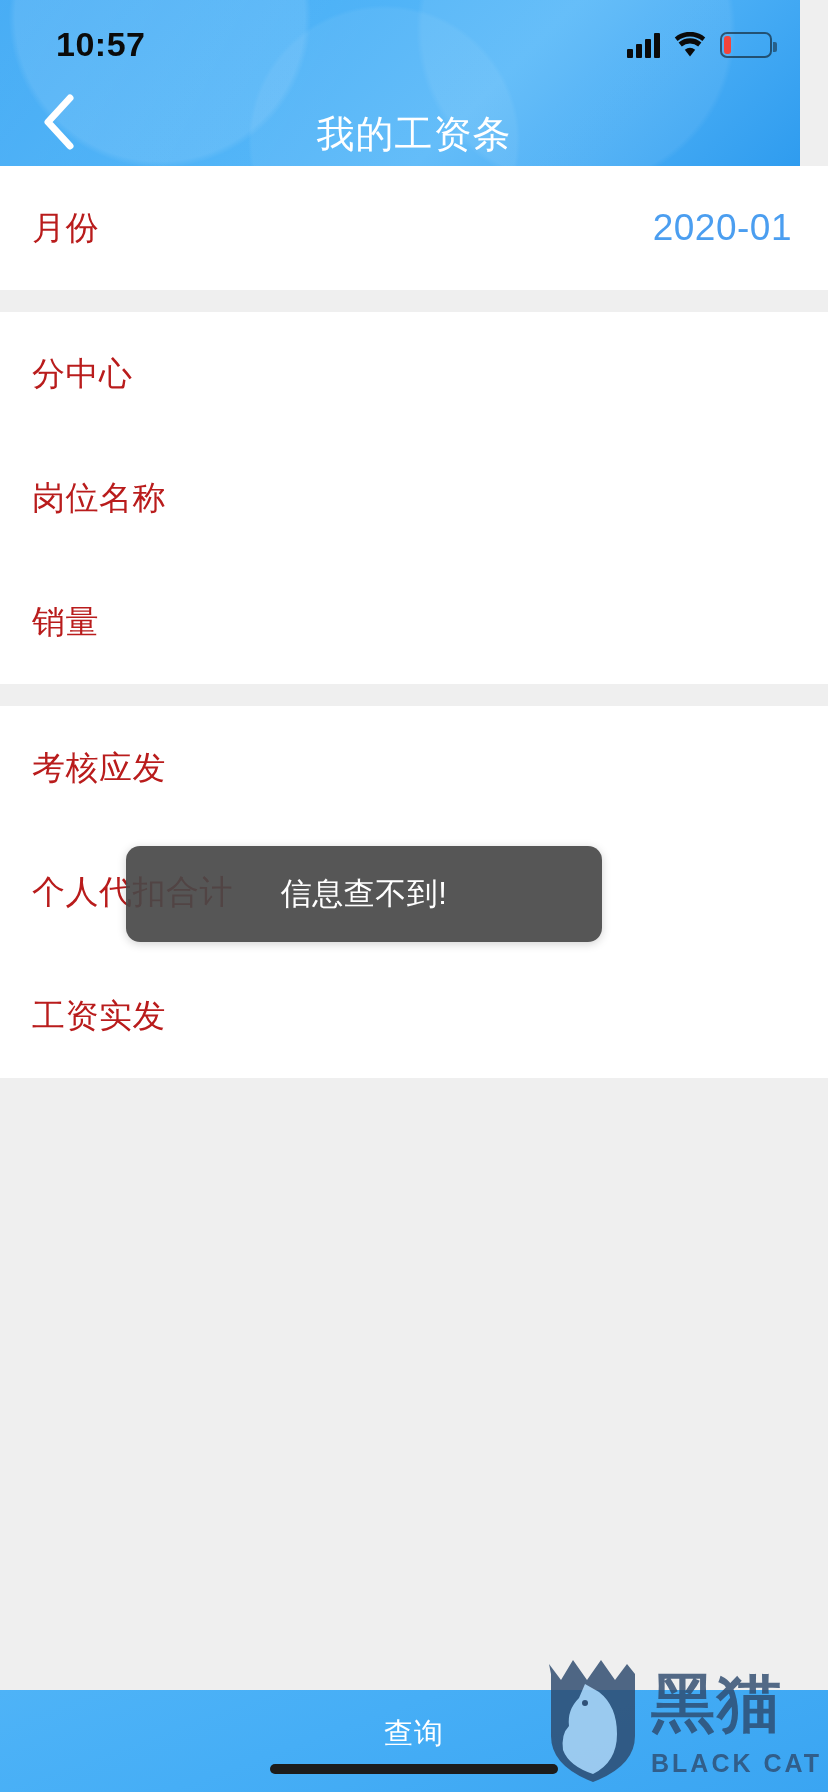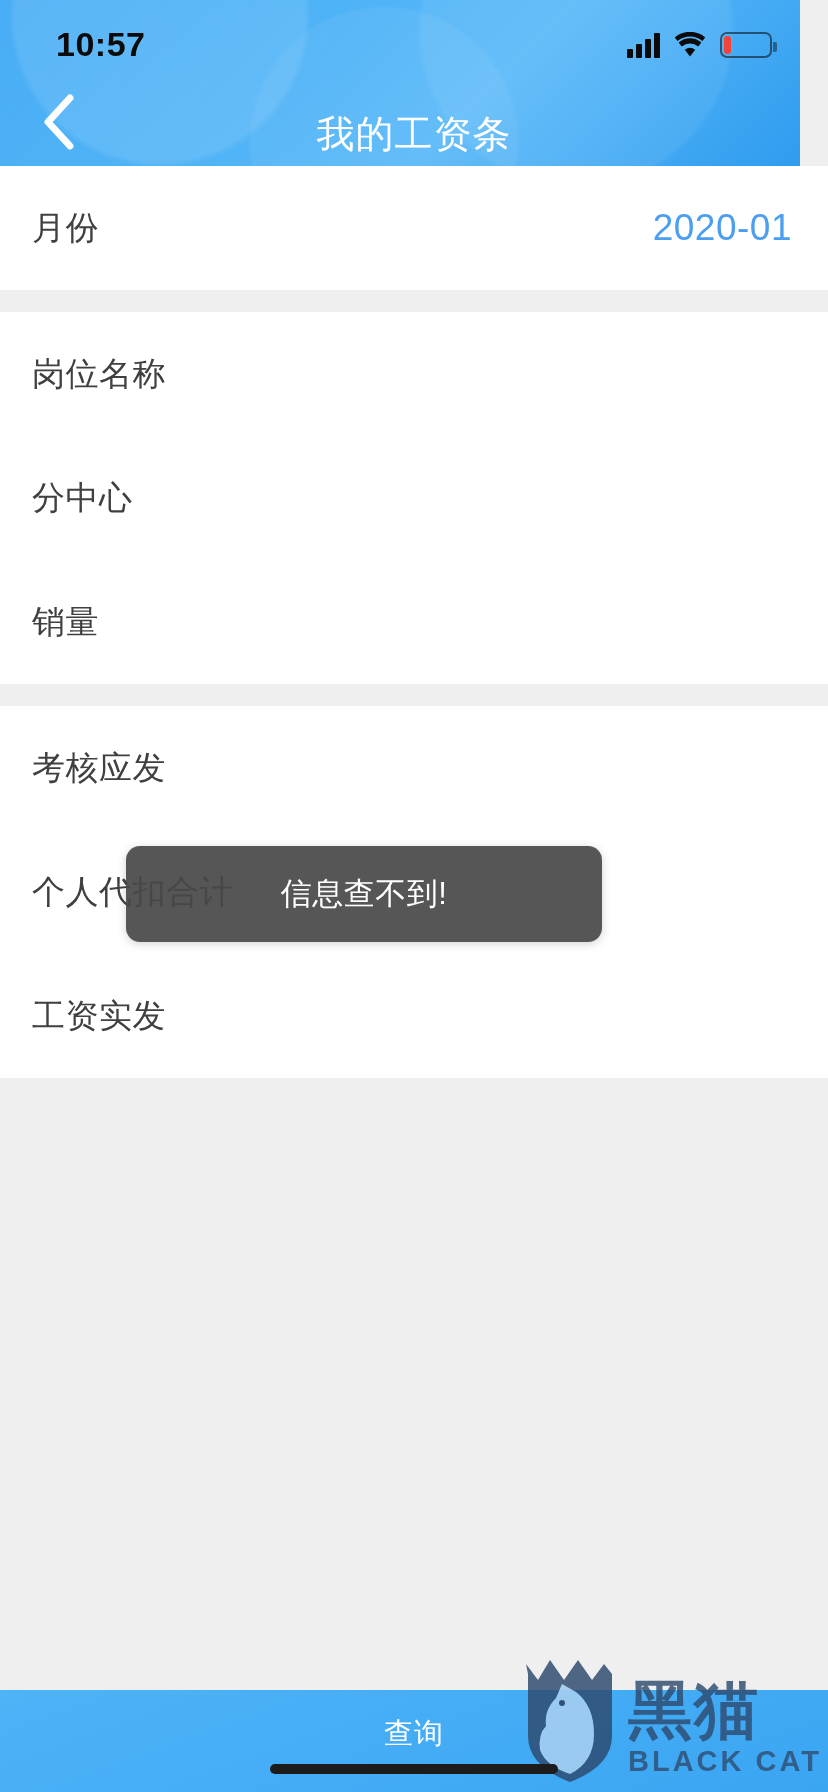--- a/index.html
+++ b/index.html
@@ -158,21 +158,21 @@
     height: 124px;
     display: flex;
     align-items: center;
     justify-content: space-between;
     padding: 0 36px 0 32px;
     box-sizing: border-box;
     position: relative;
   }
   .row-label {
     font-size: 33px;
-    color: #404040;
+    color: #b91c1c;
     letter-spacing: 0.5px;
   }
   .row-value {
     font-size: 37px;
     color: #4b9ef0;
     letter-spacing: 0.5px;
   }
   .row-value.blank { color: #333333; }
 
   
@@ -251,26 +251,26 @@
   }
   .wm-cn {
     font-size: 64px;
     font-weight: bold;
     color: #2e4a6e;
     line-height: 0.95;
     letter-spacing: 2px;
     opacity: 0.88;
   }
   .wm-en {
-    font-size: 29px;
+    font-size: 25px;
     font-weight: bold;
     color: #2e4a6e;
     letter-spacing: 3px;
     opacity: 0.85;
-    margin-top: 4px;
+    margin-top: 15px;
   }
 </style>
 </head>
 <body>
 
 <div class="phone">
 
   <div class="header">
     <div class="header-texture"></div>
 
@@ -310,25 +310,25 @@
       <div class="row">
         <span class="row-label">月份</span>
         <span class="row-value">2020-01</span>
       </div>
     </div>
 
     <div class="gap"></div>
 
     <div class="card">
       <div class="row">
+        <span class="row-label">分中心</span>
+        <span class="row-value blank"></span>
+      </div>
+      <div class="row">
         <span class="row-label">岗位名称</span>
-        <span class="row-value blank"></span>
-      </div>
-      <div class="row">
-        <span class="row-label">分中心</span>
         <span class="row-value blank"></span>
       </div>
       <div class="row">
         <span class="row-label">销量</span>
         <span class="row-value blank"></span>
       </div>
     </div>
 
     <div class="gap"></div>
 

